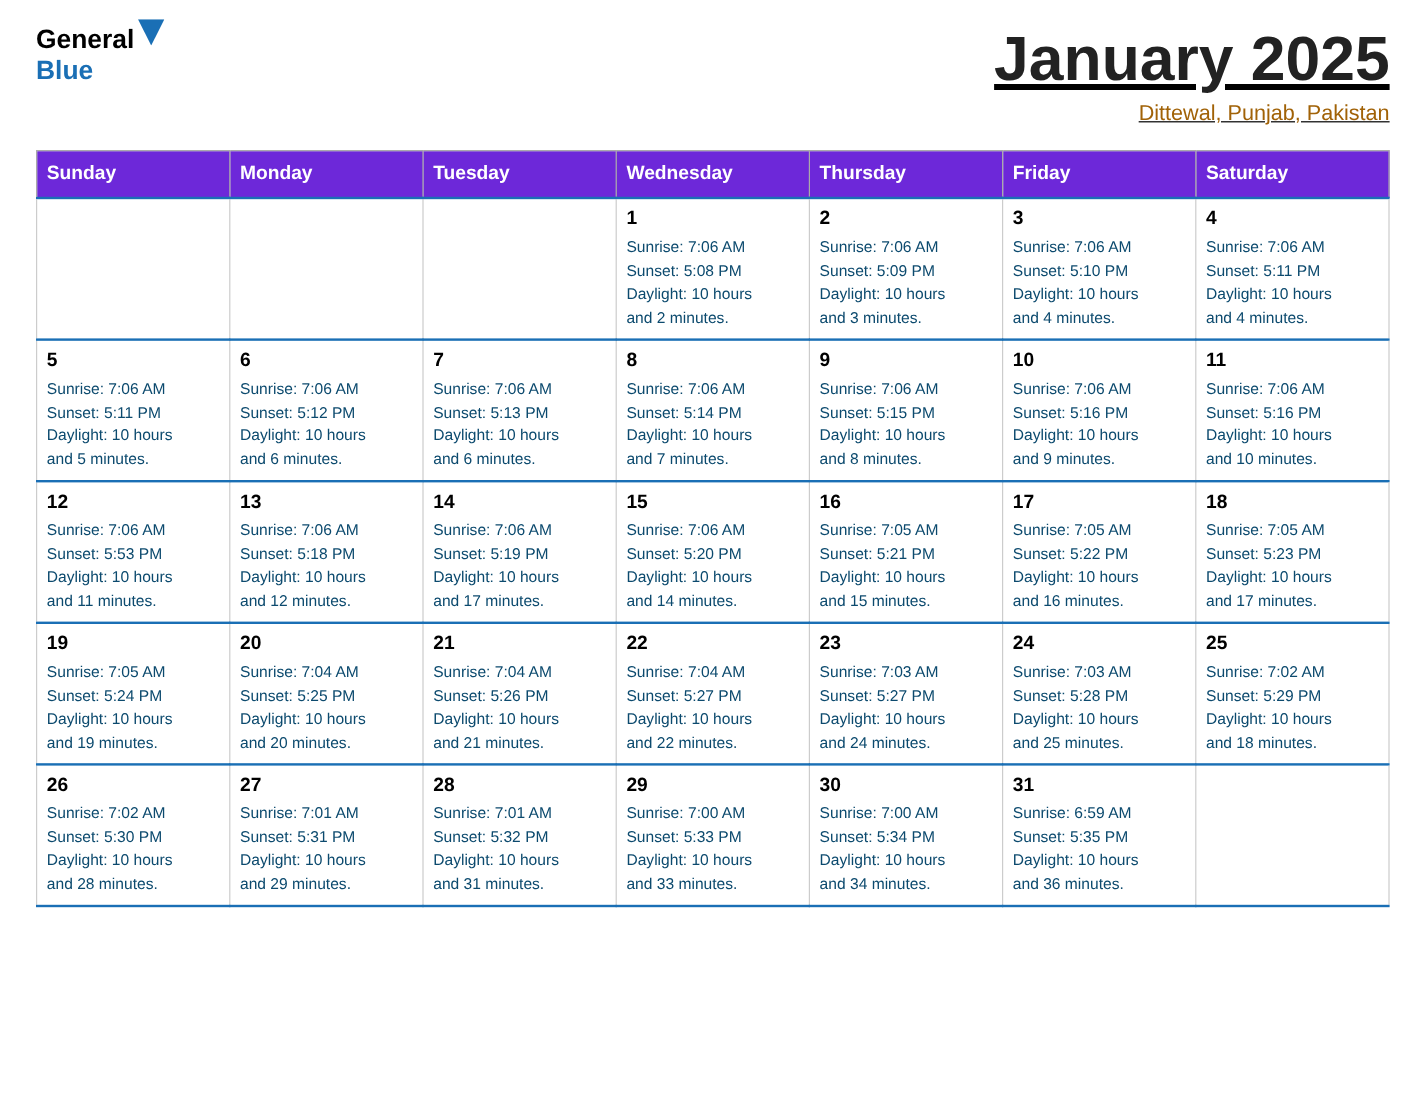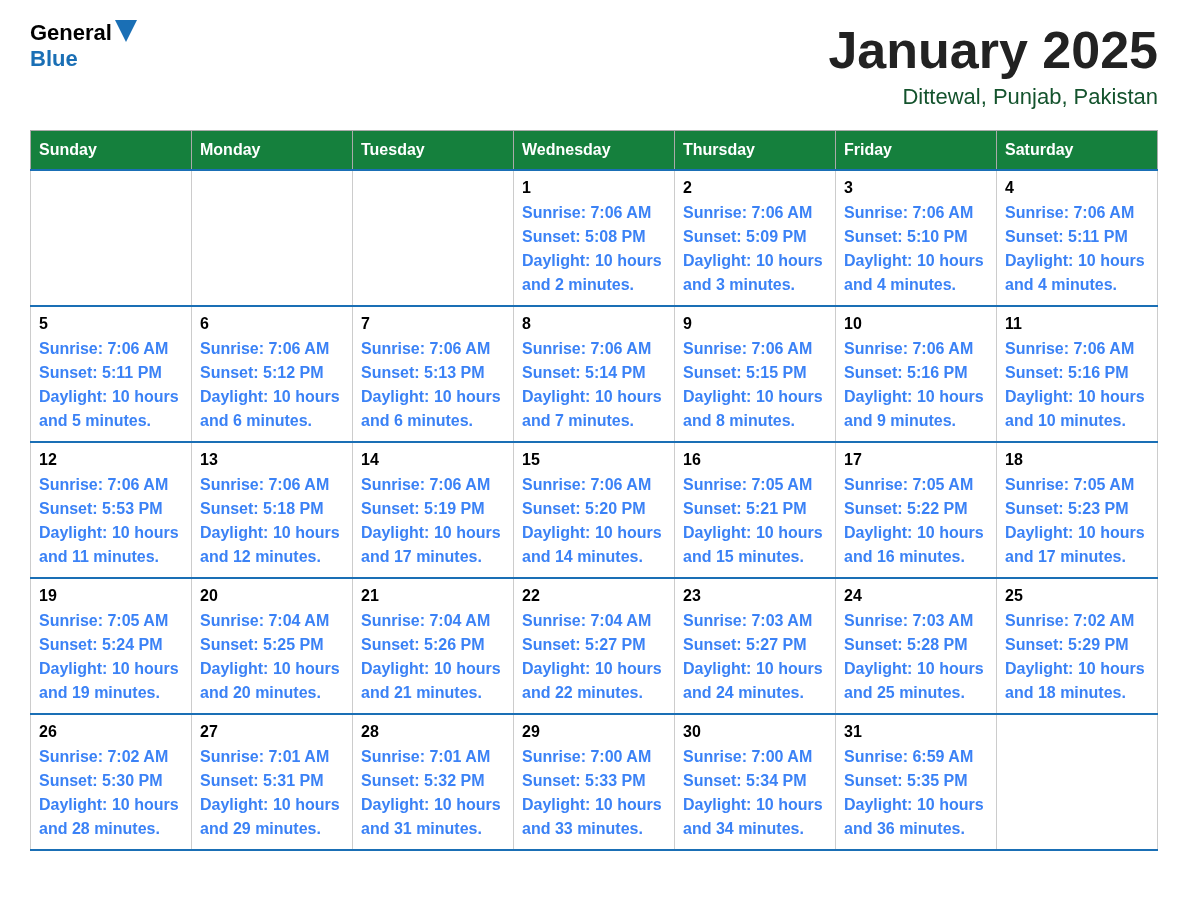--- a/index.html
+++ b/index.html
@@ -31,46 +31,46 @@
       font-weight: bold;
       color: #1a6fb5;
     }
     .logo-icon {
       display: flex;
       flex-direction: column;
       align-items: flex-start;
     }
     .logo-row1 {
       display: flex;
-      align-items: center;
     }
     .logo-row2 {
       display: flex;
       align-items: center;
     }
     .title-section {
       text-align: right;
+      text-decoration: underline;
     }
     .month-title {
       font-size: 52px;
       font-weight: bold;
       color: #222;
     }
     .location {
-      font-size: 22px;
-      color: #14532d;
+      font-size: 18px;
+      color: #a16207;
       margin-top: 4px;
     }
     .calendar {
       width: 100%;
       border-collapse: collapse;
       border: 1px solid #aaa;
     }
     .calendar th {
-      background: #15803d;
+      background: #6d28d9;
       color: #fff;
       font-size: 16px;
       font-weight: bold;
       padding: 10px 8px;
       text-align: left;
       border: 1px solid #aaa;
     }
     .calendar td {
       vertical-align: top;
       padding: 8px;
@@ -81,24 +81,23 @@
       color: #333;
     }
     .day-number {
       font-size: 16px;
       font-weight: bold;
       color: #000;
       display: block;
       margin-bottom: 4px;
     }
     .day-info {
-      font-size: 16px;
-      color: #3b82f6;
+      font-size: 13px;
+      color: #0c4a6e;
       line-height: 1.5;
-      font-weight: bold;
     }
     .empty-cell {
       background: #fff;
     }
     tr { border-bottom: 2px solid #1a6fb5; }
   </style>
 </head>
 <body>
 
 <div class="header">

